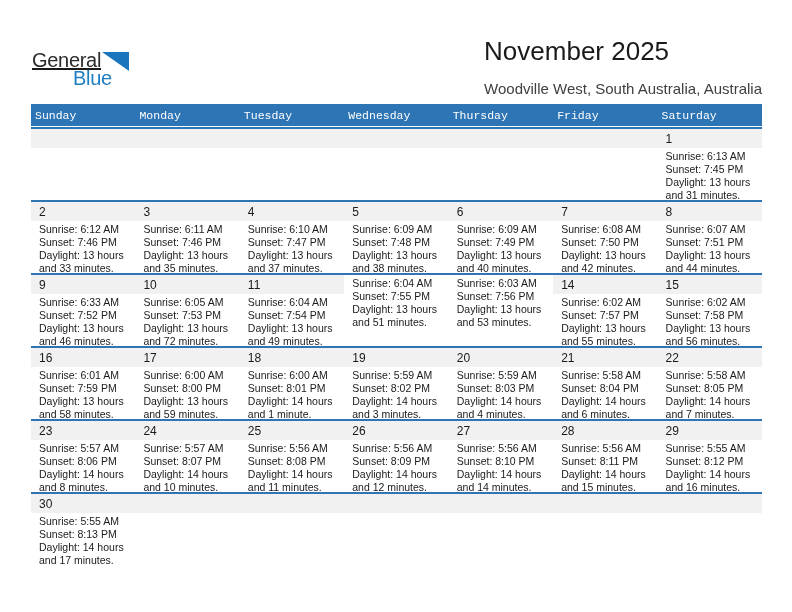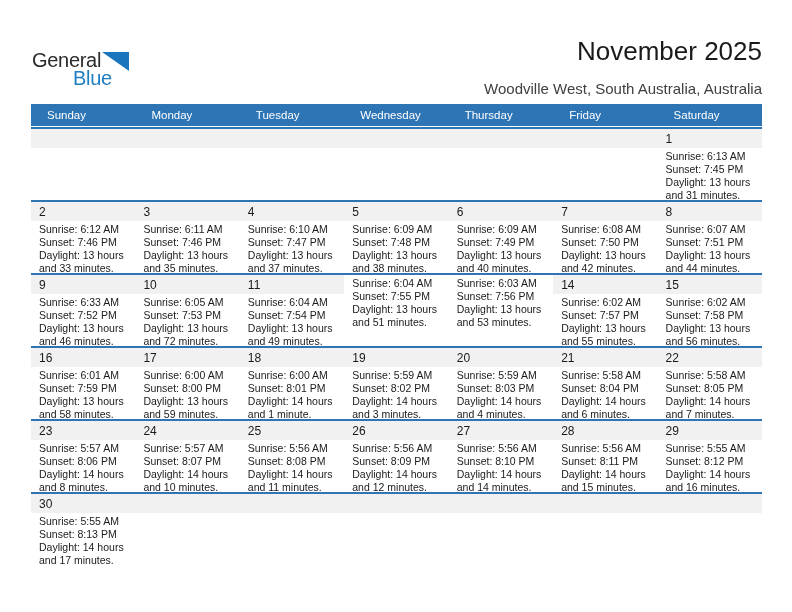--- a/index.html
+++ b/index.html
@@ -16,37 +16,37 @@
     font-family:"Liberation Sans", sans-serif;
     color:var(--body-text);
     position:relative;
     overflow:hidden;
   }
   .page{width:792px;height:612px;position:relative;}
 
   
   .header{position:relative;height:104px;}
   .logo{position:absolute;left:32px;top:50px;line-height:1;}
-  .logo-row1{display:flex;align-items:flex-start;}
+  .logo-row1{display:flex;align-items:flex-start;text-decoration:underline;}
   .logo-general{font-size:20px;color:#2b2b2b;letter-spacing:-0.3px;}
   .logo-triangle{display:inline-block;width:27px;height:19px;background:var(--logo-blue);
     clip-path:polygon(0 0,100% 0,100% 100%);margin-left:1px;margin-top:2px;}
   .logo-blue{font-size:20px;color:#1F7EC2;margin:-3px 0 0 41px;letter-spacing:-0.3px;}
-  .titles{position:absolute;right:30px;top:36px;text-align:right;}
+  .titles{position:absolute;right:30px;top:36px;text-align:left;}
   .month-title{font-size:26px;color:#1a1a1a;letter-spacing:0;}
   .location-subtitle{font-size:15px;color:#404040;margin-top:13px;}
 
   
   .calendar{margin-left:31px;width:731px;}
   .weekday-row{
     display:grid;grid-template-columns:repeat(7,1fr);
     background:var(--header-blue);height:22px;align-items:center;
     color:#fff;font-size:11.5px;
   }
-  .weekday-cell{padding-left:16px;overflow:hidden;white-space:nowrap;}
+  .weekday-cell{padding-left:4px;overflow:hidden;white-space:nowrap;font-family:Liberation Mono, monospace;}
   #weeks-container{margin-top:1px;}
   .week-row{
     display:grid;grid-template-columns:repeat(7,1fr);
     border-top:2px solid var(--line-blue);
     height:73px;
   }
   .day-cell{overflow:hidden;}
   .cell-num{
     height:19px;background:var(--band-gray);
     font-size:12px;padding:3px 0 0 8px;color:#1a1a1a;

